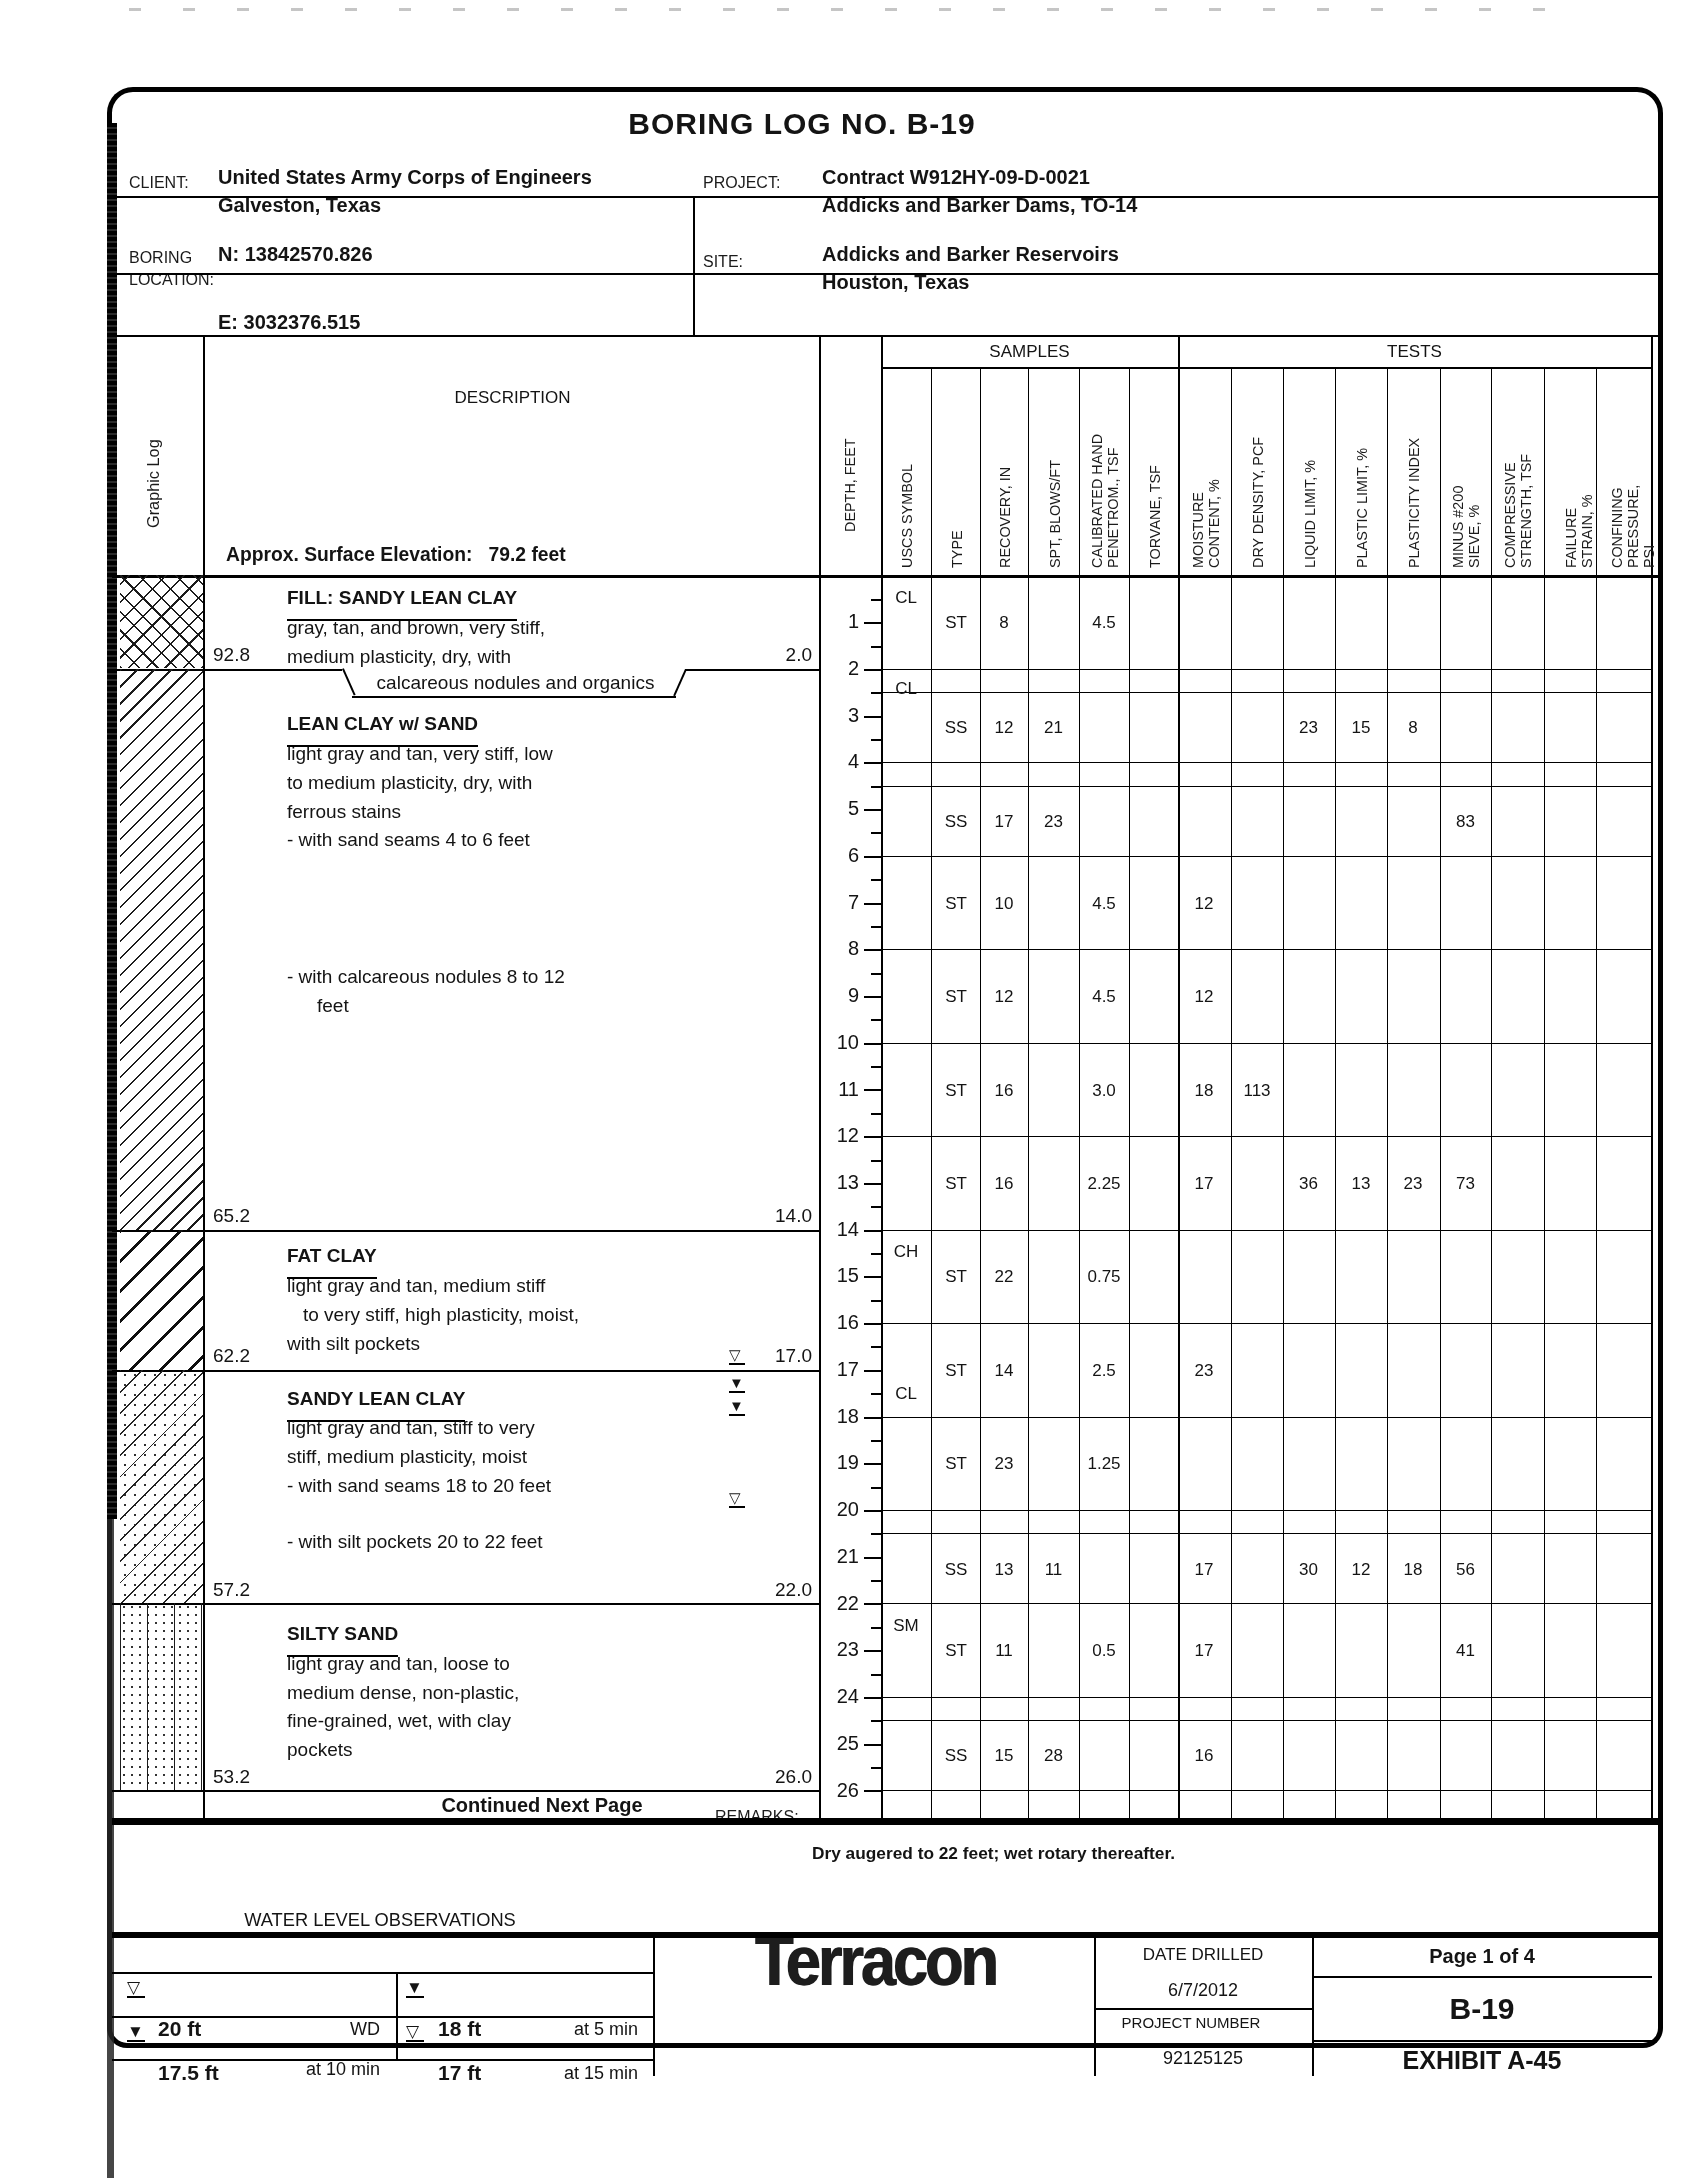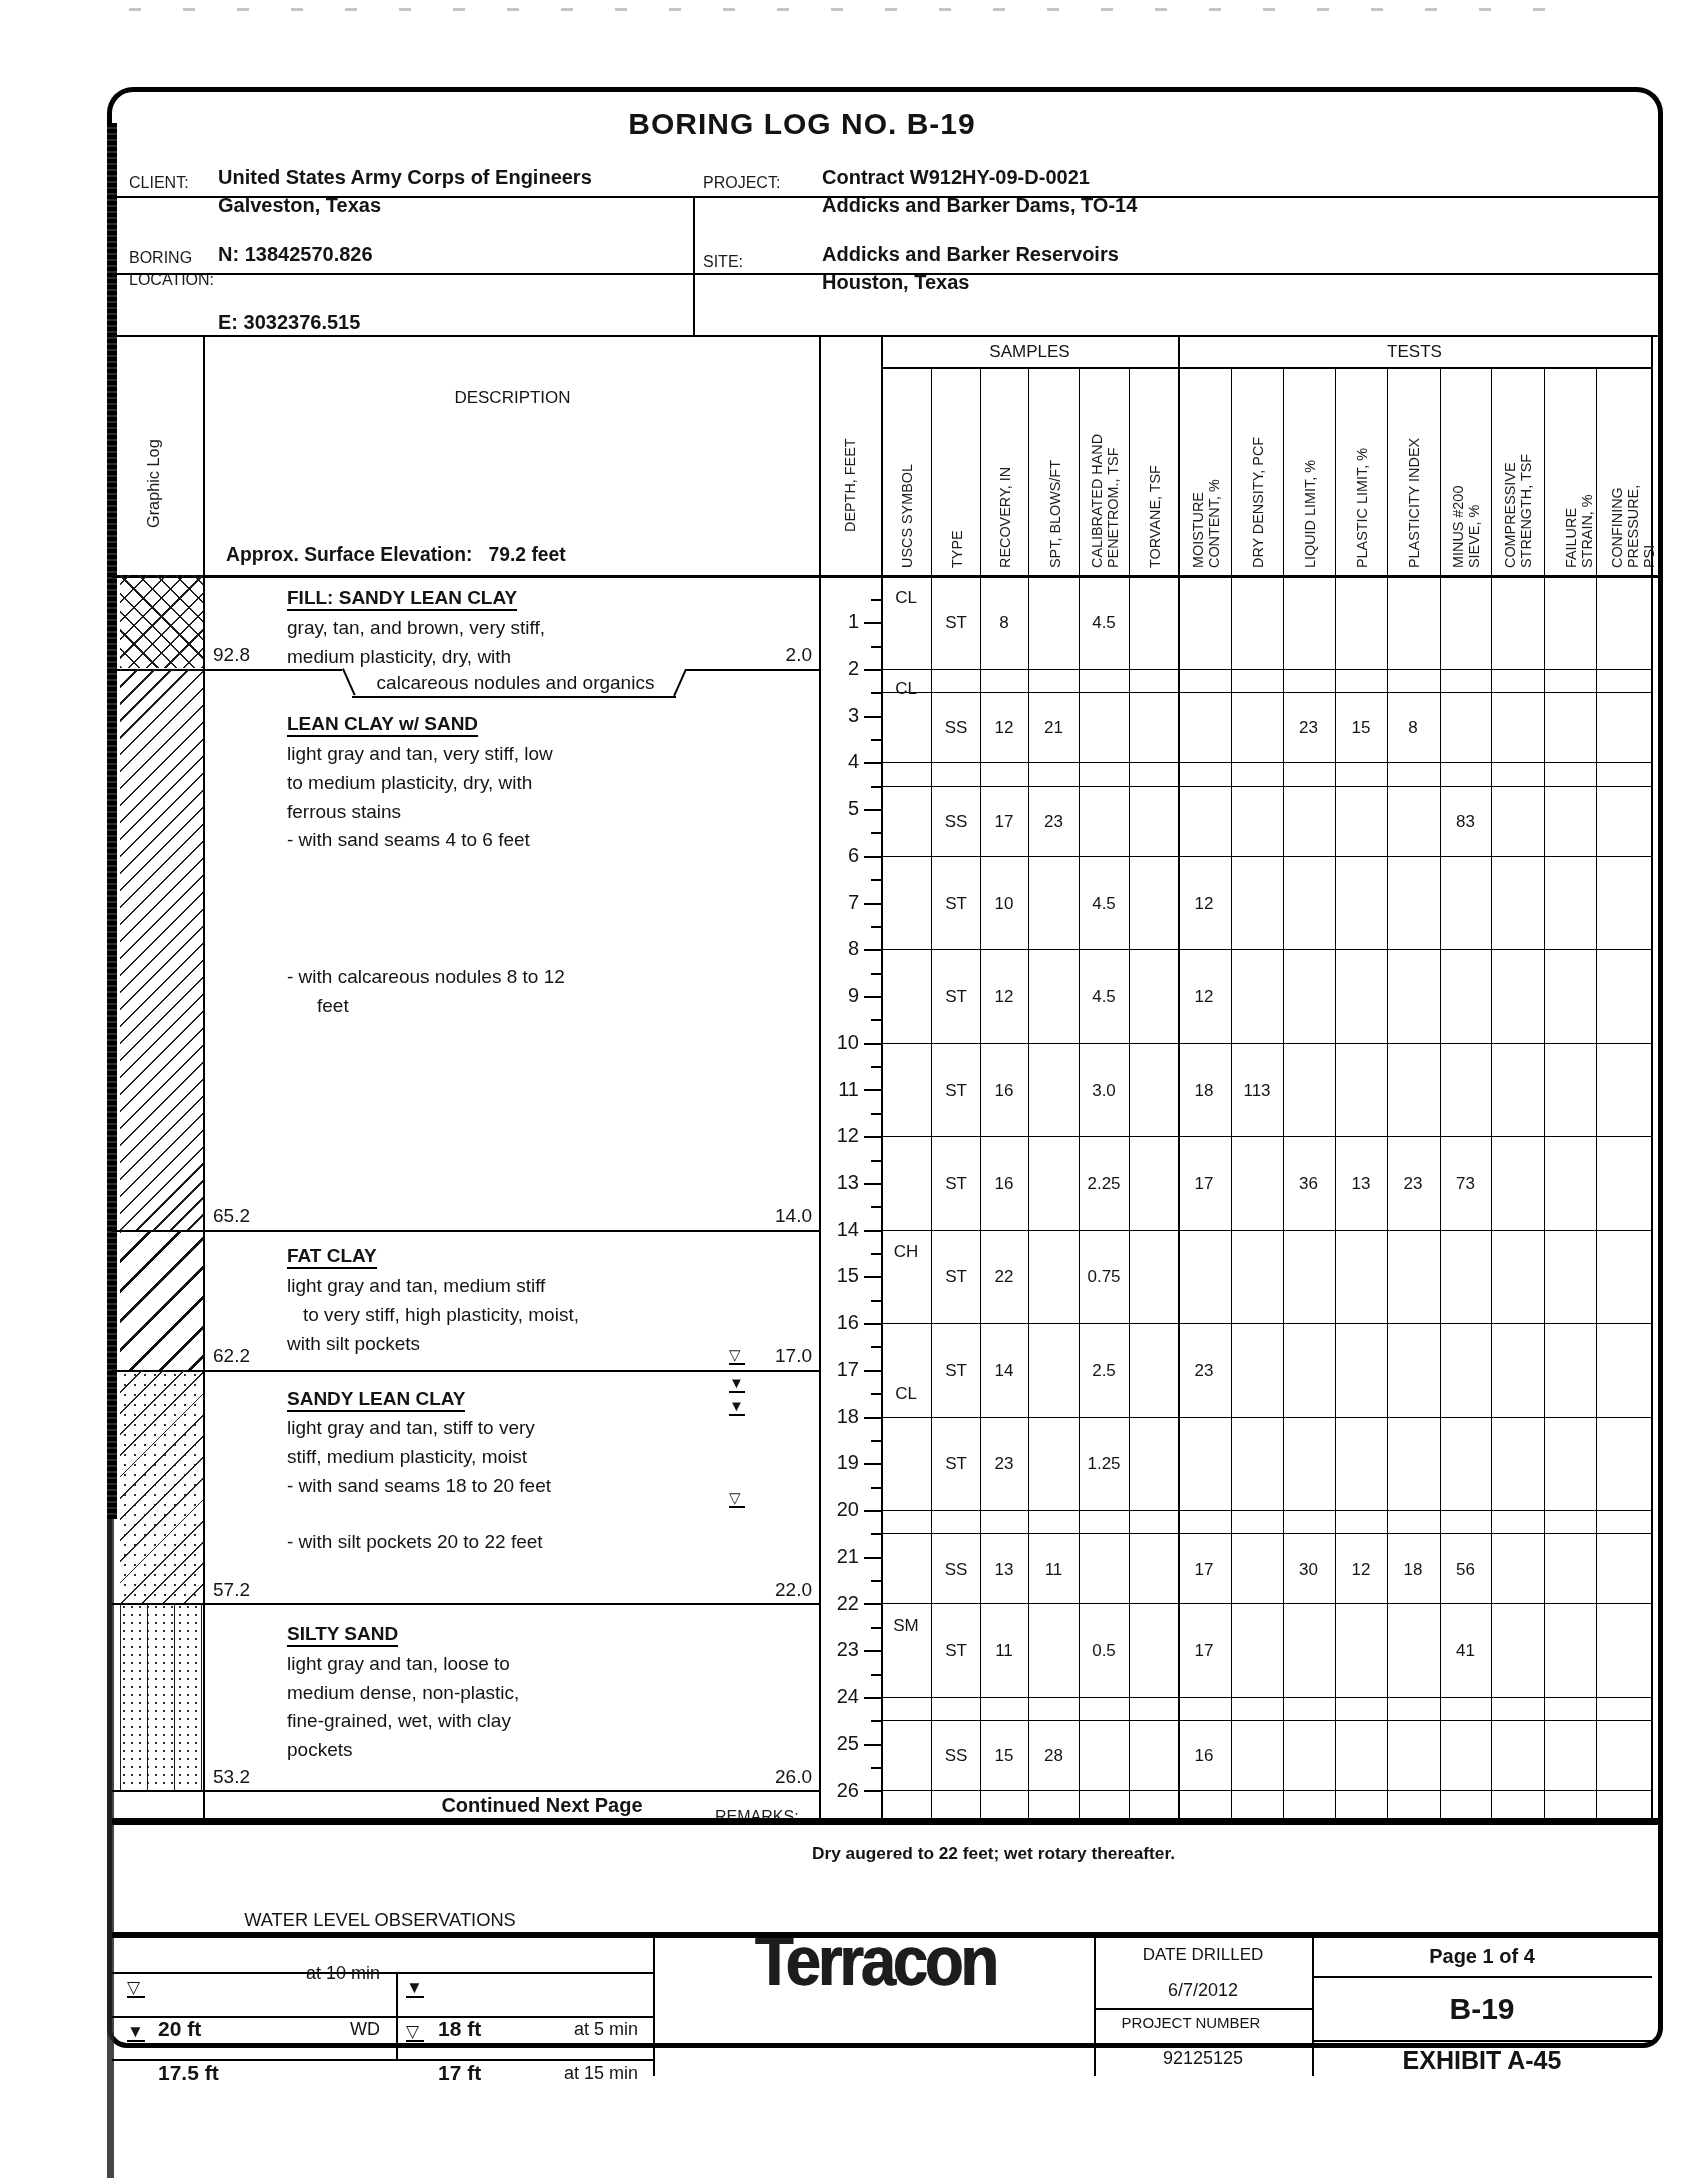--- a/index.html
+++ b/index.html
@@ -13,21 +13,21 @@
   .lbl { position:absolute; font-size:16px; color:#1b1b1b; }
   .val { position:absolute; font-size:20px; font-weight:bold; }
   .ctr { text-align:center; }
   .rt  { text-align:right; }
   .title { position:absolute; left:0; top:20px; width:1390px; text-align:center;
            font-size:30px; font-weight:bold; letter-spacing:1px; }
   .vrot { position:absolute; transform-origin:0 0; transform:rotate(-90deg);
           white-space:pre-line; font-size:14.4px; line-height:16px; color:#1b1b1b; }
   .desc { position:absolute; font-size:19px; }
   .ltitle { position:absolute; font-size:19px; font-weight:bold; }
-  .ltitle span { border-bottom:2.2px solid #000; padding-bottom:1px; }
+  .ltitle span { border-bottom:2.2px solid #000; padding-bottom:11px; }
   .elev { position:absolute; font-size:19px; }
   .cell { position:absolute; font-size:17px; text-align:center; }
   .ticknum { position:absolute; font-size:20px; text-align:right; }
   .pat { position:absolute; left:13px; width:83px; }
   .pat-fillx { background-image:
       repeating-linear-gradient(45deg,#1c1c1c 0 1.6px,transparent 1.6px 13px),
       repeating-linear-gradient(-45deg,#1c1c1c 0 1.6px,transparent 1.6px 13px); }
   .pat-diag { background-image:
       repeating-linear-gradient(135deg,#1c1c1c 0 1.5px,transparent 1.5px 12px); }
   .pat-diagbold { background-image:
@@ -379,20 +379,20 @@
         <div class="hl" style="left: 1205px; top: 1853px; width: 340px; height: 1.8px;"></div>
         <div class="hl" style="left: 1205px; top: 1917px; width: 340px; height: 1.8px;"></div>
         <div class="wmark" style="left: 20px; top: 1857px; font-size: 17px;">▽<span class="bar" style="width: 18px;"></span></div>
         <div class="abs obs-val" style="left: 51px; top: 1858px;">20 ft</div>
         <div class="abs obs-note rt" style="left: 10px; top: 1860px; width: 263px; text-align: right;">WD</div>
         <div class="wmark" style="left: 299px; top: 1857px; font-size: 17px;">▼<span class="bar" style="width: 18px;"></span></div>
         <div class="abs obs-val" style="left: 331px; top: 1858px;">18 ft</div>
         <div class="abs obs-note rt" style="left: 289px; top: 1860px; width: 242px; text-align: right;">at 5 min</div>
         <div class="wmark" style="left: 20px; top: 1901px; font-size: 17px;">▼<span class="bar" style="width: 18px;"></span></div>
         <div class="abs obs-val" style="left: 51px; top: 1902px;">17.5 ft</div>
-        <div class="abs obs-note rt" style="left: 10px; top: 1804px; width: 263px; text-align: right;">at 10 min</div>
+        <div class="abs obs-note rt" style="left: 10px; top: 1900px; width: 263px; text-align: right;">at 10 min</div>
         <div class="wmark" style="left: 299px; top: 1901px; font-size: 17px;">▽<span class="bar" style="width: 18px;"></span></div>
         <div class="abs obs-val" style="left: 331px; top: 1902px;">17 ft</div>
         <div class="abs obs-note rt" style="left: 289px; top: 1904px; width: 242px; text-align: right;">at 15 min</div>
       </div>
   </div>
 </div>
 
 
 </body></html>

